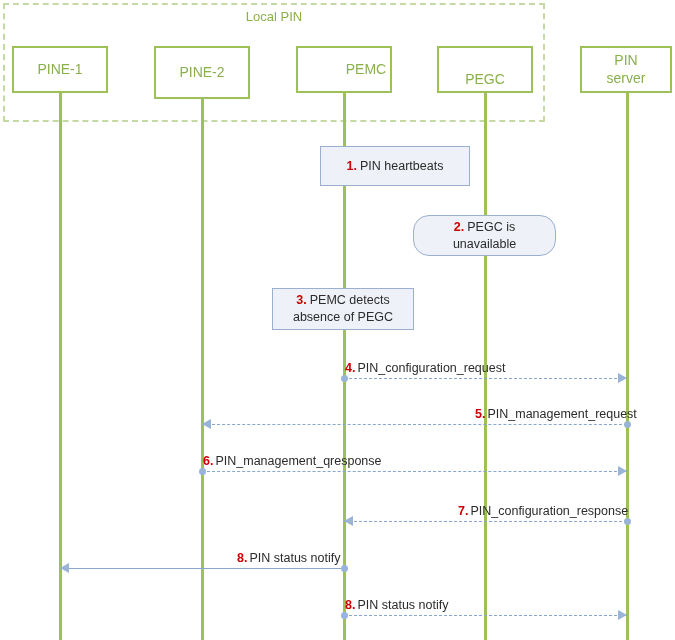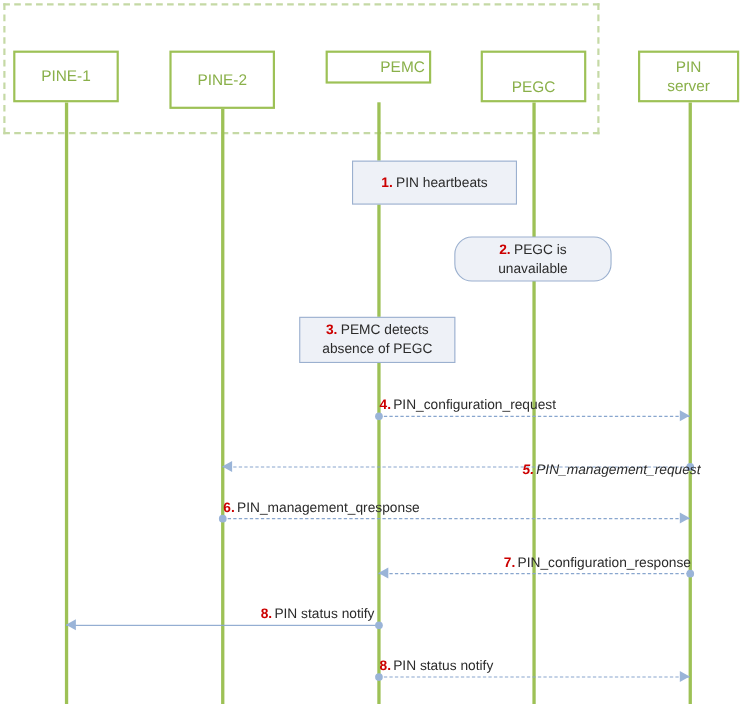--- a/index.html
+++ b/index.html
@@ -104,57 +104,58 @@
   }
   .msg-arrow.right { border-left: 9px solid #9ab4d8; }
   .msg-arrow.left  { border-right: 9px solid #9ab4d8; }
 </style>
 </head>
 <body>
 
 <div id="canvas">
 
   <div class="group-box"></div>
+  <div class="group-title">Local PIN</div>
 
   <div id="lifelines">
       <div class="lifeline" style="left: 59px; top: 93px; height: 547px;"></div>
       <div class="lifeline" style="left: 201px; top: 93px; height: 547px;"></div>
       <div class="lifeline" style="left: 343px; top: 93px; height: 547px;"></div>
       <div class="lifeline" style="left: 484px; top: 93px; height: 547px;"></div>
       <div class="lifeline" style="left: 626px; top: 93px; height: 547px;"></div>
     </div>
 
   <div id="actors">
       <div class="actor-box" style="left: 12px; top: 46px; width: 96px; height: 47px;">
         <span style="white-space: pre-line;">PINE-1</span>
       </div>
       <div class="actor-box" style="left: 154px; top: 46px; width: 96px; height: 53px;">
         <span style="white-space: pre-line;">PINE-2</span>
       </div>
-      <div class="actor-box" style="left: 296px; top: 46px; width: 96px; height: 30px; padding-left: 44px;">
+      <div class="actor-box" style="left: 296px; top: 46px; width: 96px; height: 47px; padding-left: 44px;">
         <span style="white-space: pre-line;">PEMC</span>
       </div>
       <div class="actor-box" style="left: 437px; top: 46px; width: 96px; height: 47px;">
         <span style="white-space: pre-line; margin-top: 20px;">PEGC</span>
       </div>
       <div class="actor-box" style="left: 580px; top: 46px; width: 92px; height: 47px;">
         <span style="white-space: pre-line; text-align: center;">PIN
 server</span>
       </div>
     </div>
 
   <div id="messages">
       <div class="msg-line" style="left: 344px; top: 378px; width: 283px;"></div>
       <div class="msg-dot" style="left: 341px; top: 375px;"></div>
       <div class="msg-arrow right" style="top: 373px; left: 618px;"></div>
       <div class="msg-label" style="left: 345px; top: 361px;"><span class="num">4.</span><span>PIN_configuration_request</span></div>
       <div class="msg-line" style="left: 202px; top: 424px; width: 425px;"></div>
       <div class="msg-dot" style="left: 624px; top: 421px;"></div>
       <div class="msg-arrow left" style="top: 419px; left: 202px;"></div>
-      <div class="msg-label" style="left: 475px; top: 420px; font-style: italic;"><span class="num">5.</span><span>PIN_management_request</span></div>
+      <div class="msg-label" style="left: 475px; top: 407px;"><span class="num">5.</span><span>PIN_management_request</span></div>
       <div class="msg-line" style="left: 202px; top: 471px; width: 425px;"></div>
       <div class="msg-dot" style="left: 199px; top: 468px;"></div>
       <div class="msg-arrow right" style="top: 466px; left: 618px;"></div>
       <div class="msg-label" style="left: 203px; top: 454px;"><span class="num">6.</span><span>PIN_management_qresponse</span></div>
       <div class="msg-line" style="left: 344px; top: 521px; width: 283px;"></div>
       <div class="msg-dot" style="left: 624px; top: 518px;"></div>
       <div class="msg-arrow left" style="top: 516px; left: 344px;"></div>
       <div class="msg-label" style="left: 458px; top: 504px;"><span class="num">7.</span><span>PIN_configuration_response</span></div>
       <div class="msg-line solid" style="left: 60px; top: 568px; width: 284px;"></div>
       <div class="msg-dot" style="left: 341px; top: 565px;"></div>

